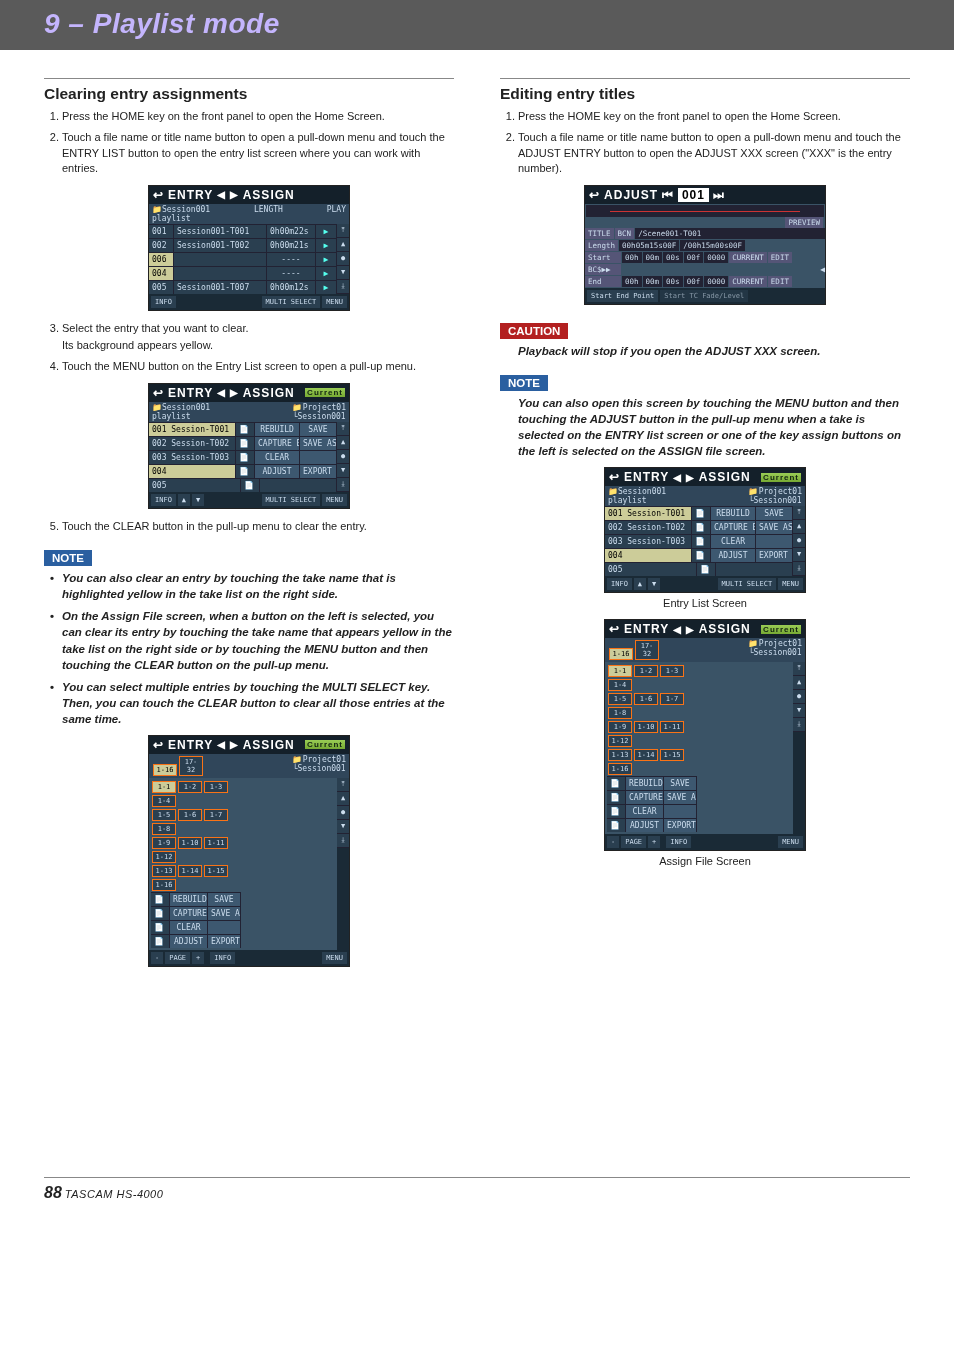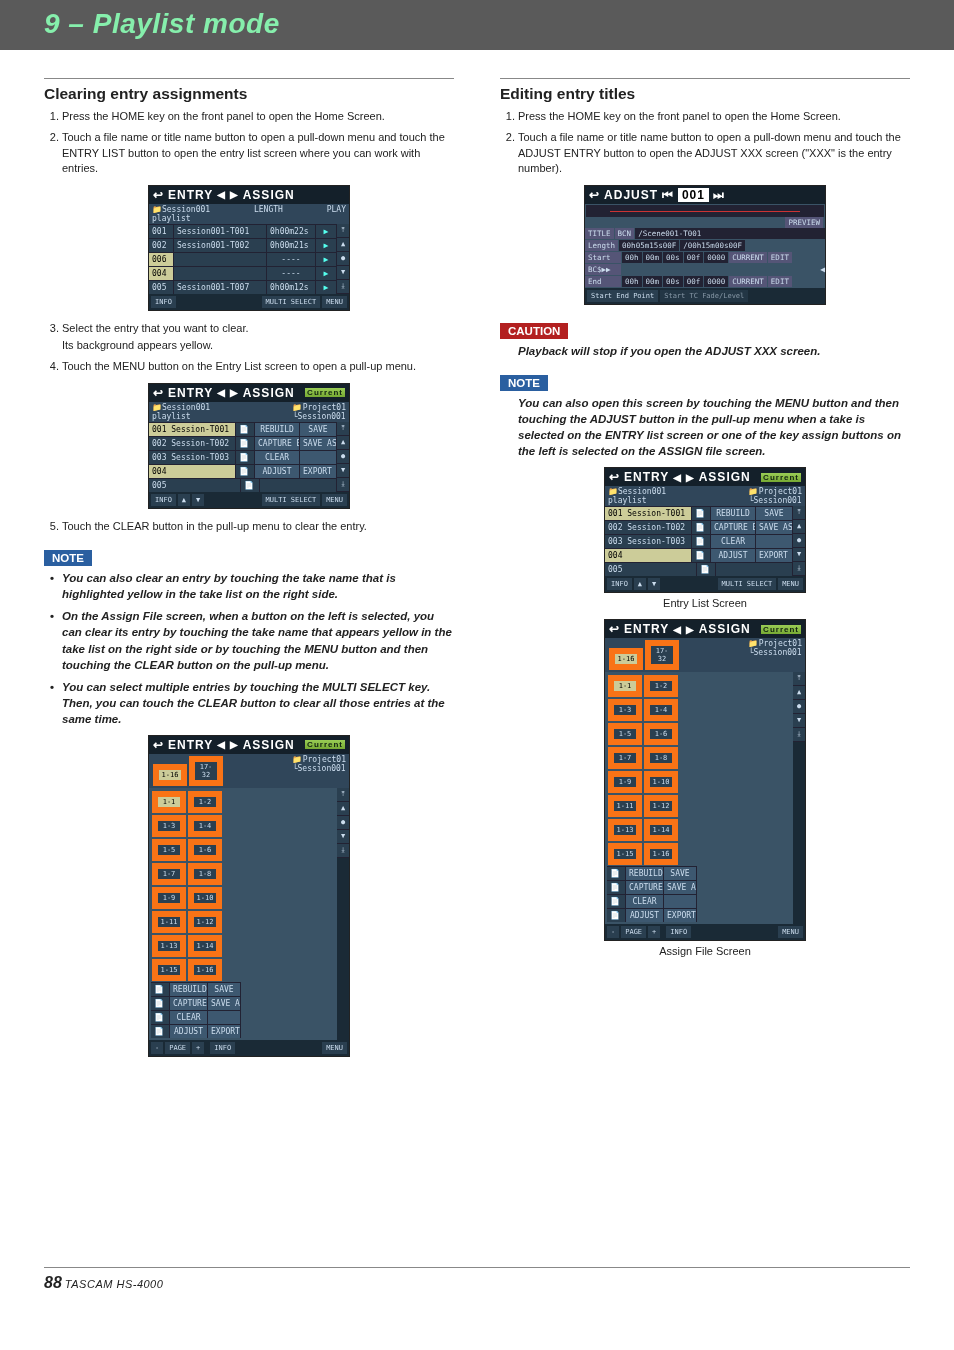--- a/index.html
+++ b/index.html
@@ -5,21 +5,21 @@
   body {
     margin: 0;
     padding: 0;
     font-family: Arial, Helvetica, sans-serif;
     background: #fff;
     color: #222;
     width: 954px;
   }
   .header-bar {
     background: #5a5a5a;
-    color: #86efac;
+    color: #c4b5fd;
     padding: 8px 44px 10px 44px;
     font-size: 28px;
     font-weight: bold;
     font-style: italic;
     letter-spacing: 0.5px;
     box-sizing: border-box;
   }
   .page-wrap {
     display: flex;
     padding: 28px 44px 20px 44px;
@@ -199,21 +199,21 @@
   .red-dot { color:#d44; }
   .tag-current {
     background:linear-gradient(#9c5,#7a3);
     color:#121;
     font-size:8px;
     padding:0 2px;
     font-family:Arial;
   }
   .numbtn {
     background:#2a3f50;
-    border:6px solid #f97316;
+    border:1px solid #f97316;
     color:#cde;
     padding:1px 2px;
     font-size:7px;
     display:inline-block;
     width:18px;
     text-align:center;
     margin:1px;
   }
   .numbtn.sel { background:#cc9; color:#000; }
   .adjust-label { background:#557; padding:1px 3px; font-size:7.5px; }

